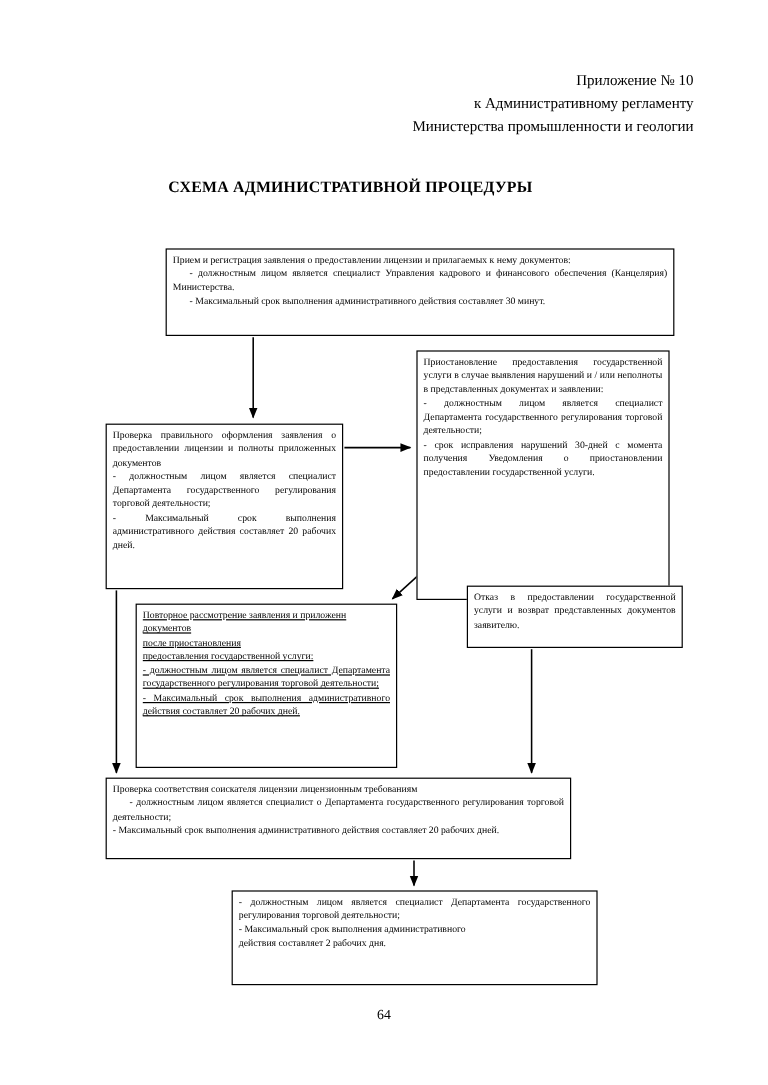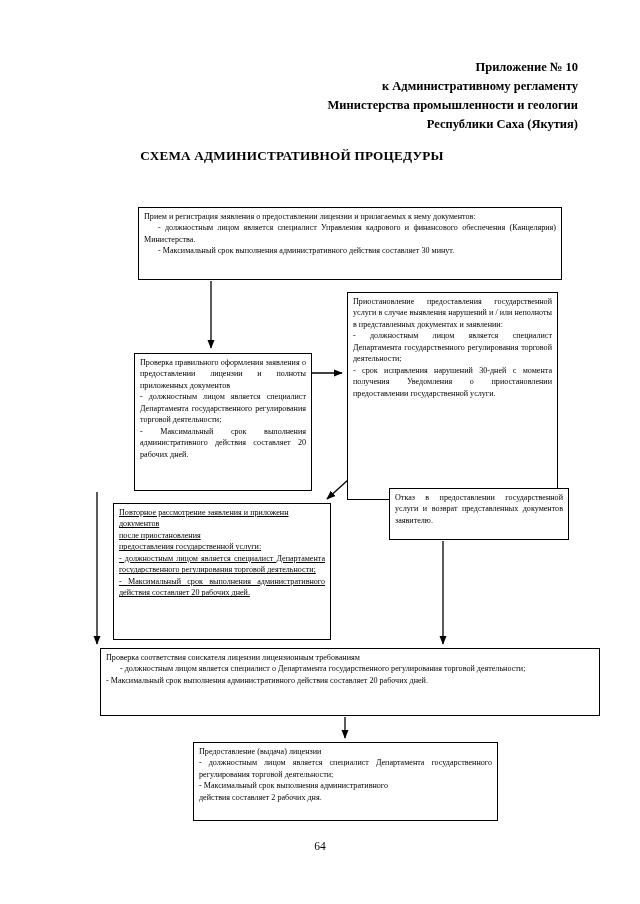--- a/index.html
+++ b/index.html
@@ -23,21 +23,20 @@
 
   
   .doc-header {
     position: absolute;
     top: 58px;
     right: 62px;
     width: 420px;
     text-align: right;
     font-size: 12.5px;
     line-height: 1.52;
-    font-weight: bold;
   }
   .doc-header div { white-space: nowrap; }
 
   
   .title-main {
     position: absolute;
     top: 148px;
     left: 0;
     width: 584px;
     text-align: center;
@@ -71,25 +70,25 @@
   .box p {
     margin: 0;
     text-align: justify;
     text-justify: inter-word;
   }
   .box p.lead { text-align: left; }
   .box p.indent { text-indent: 14px; }
 
   
   #box-intake      { left: 138px; top: 207px; width: 424px; height: 73px; }
-  #box-verify      { left: 88px;  top: 353px; width: 178px; height: 138px; margin-left: 46px; }
+  #box-verify      { left: 88px;  top: 353px; width: 198px; height: 138px; }
   #box-suspend     { left: 347px; top: 292px; width: 211px; height: 208px; }
   #box-refusal     { left: 389px; top: 488px; width: 180px; height: 52px; }
   #box-review      { left: 113px; top: 503px; width: 218px; height: 137px; text-decoration: underline; }
-  #box-compliance  { left: 100px;  top: 648px; width: 500px; height: 68px; }
+  #box-compliance  { left: 88px;  top: 648px; width: 388px; height: 68px; }
   #box-issue       { left: 193px; top: 742px; width: 305px; height: 79px; }
 
   
   #connectors {
     position: absolute;
     left: 0;
     top: 0;
     width: 640px;
     height: 904px;
     pointer-events: none;
@@ -107,21 +106,20 @@
 </style>
 </head>
 <body>
 
 <div class="page">
 
   <div class="doc-header">
     <div>Приложение № 10</div>
     <div>к Административному регламенту</div>
     <div>Министерства промышленности и геологии</div>
-    <div>Республики Саха (Якутия)</div>
   </div>
 
   <div class="title-main">СХЕМА АДМИНИСТРАТИВНОЙ ПРОЦЕДУРЫ</div>
 
   <svg id="connectors" viewBox="0 0 640 904" xmlns="http://www.w3.org/2000/svg">
     <defs>
       <marker id="arrowhead" markerWidth="8" markerHeight="8" refX="6.4" refY="3" orient="auto" markerUnits="strokeWidth">
         <path d="M0,0.2 L7,3 L0,5.8 z" fill="#000000"></path>
       </marker>
     </defs>
@@ -172,21 +170,20 @@
     <p>- Максимальный срок выполнения административного действия составляет 20 рабочих дней.</p>
   </div>
 
   <div class="box" id="box-compliance">
     <p class="lead">Проверка соответствия  соискателя лицензии  лицензионным требованиям</p>
     <p class="indent">- должностным  лицом  является  специалист  о   Департамента государственного регулирования   торговой деятельности;</p>
     <p>- Максимальный срок выполнения административного действия составляет 20 рабочих дней.</p>
   </div>
 
   <div class="box" id="box-issue">
-    <p class="lead">Предоставление (выдача)  лицензии</p>
     <p>- должностным лицом является специалист Департамента государственного регулирования торговой деятельности;</p>
     <p class="lead">- Максимальный срок выполнения административного</p>
     <p class="lead">действия составляет 2 рабочих дня.</p>
   </div>
 
   <div class="page-number">64</div>
 
 </div>
 
 </body></html>

